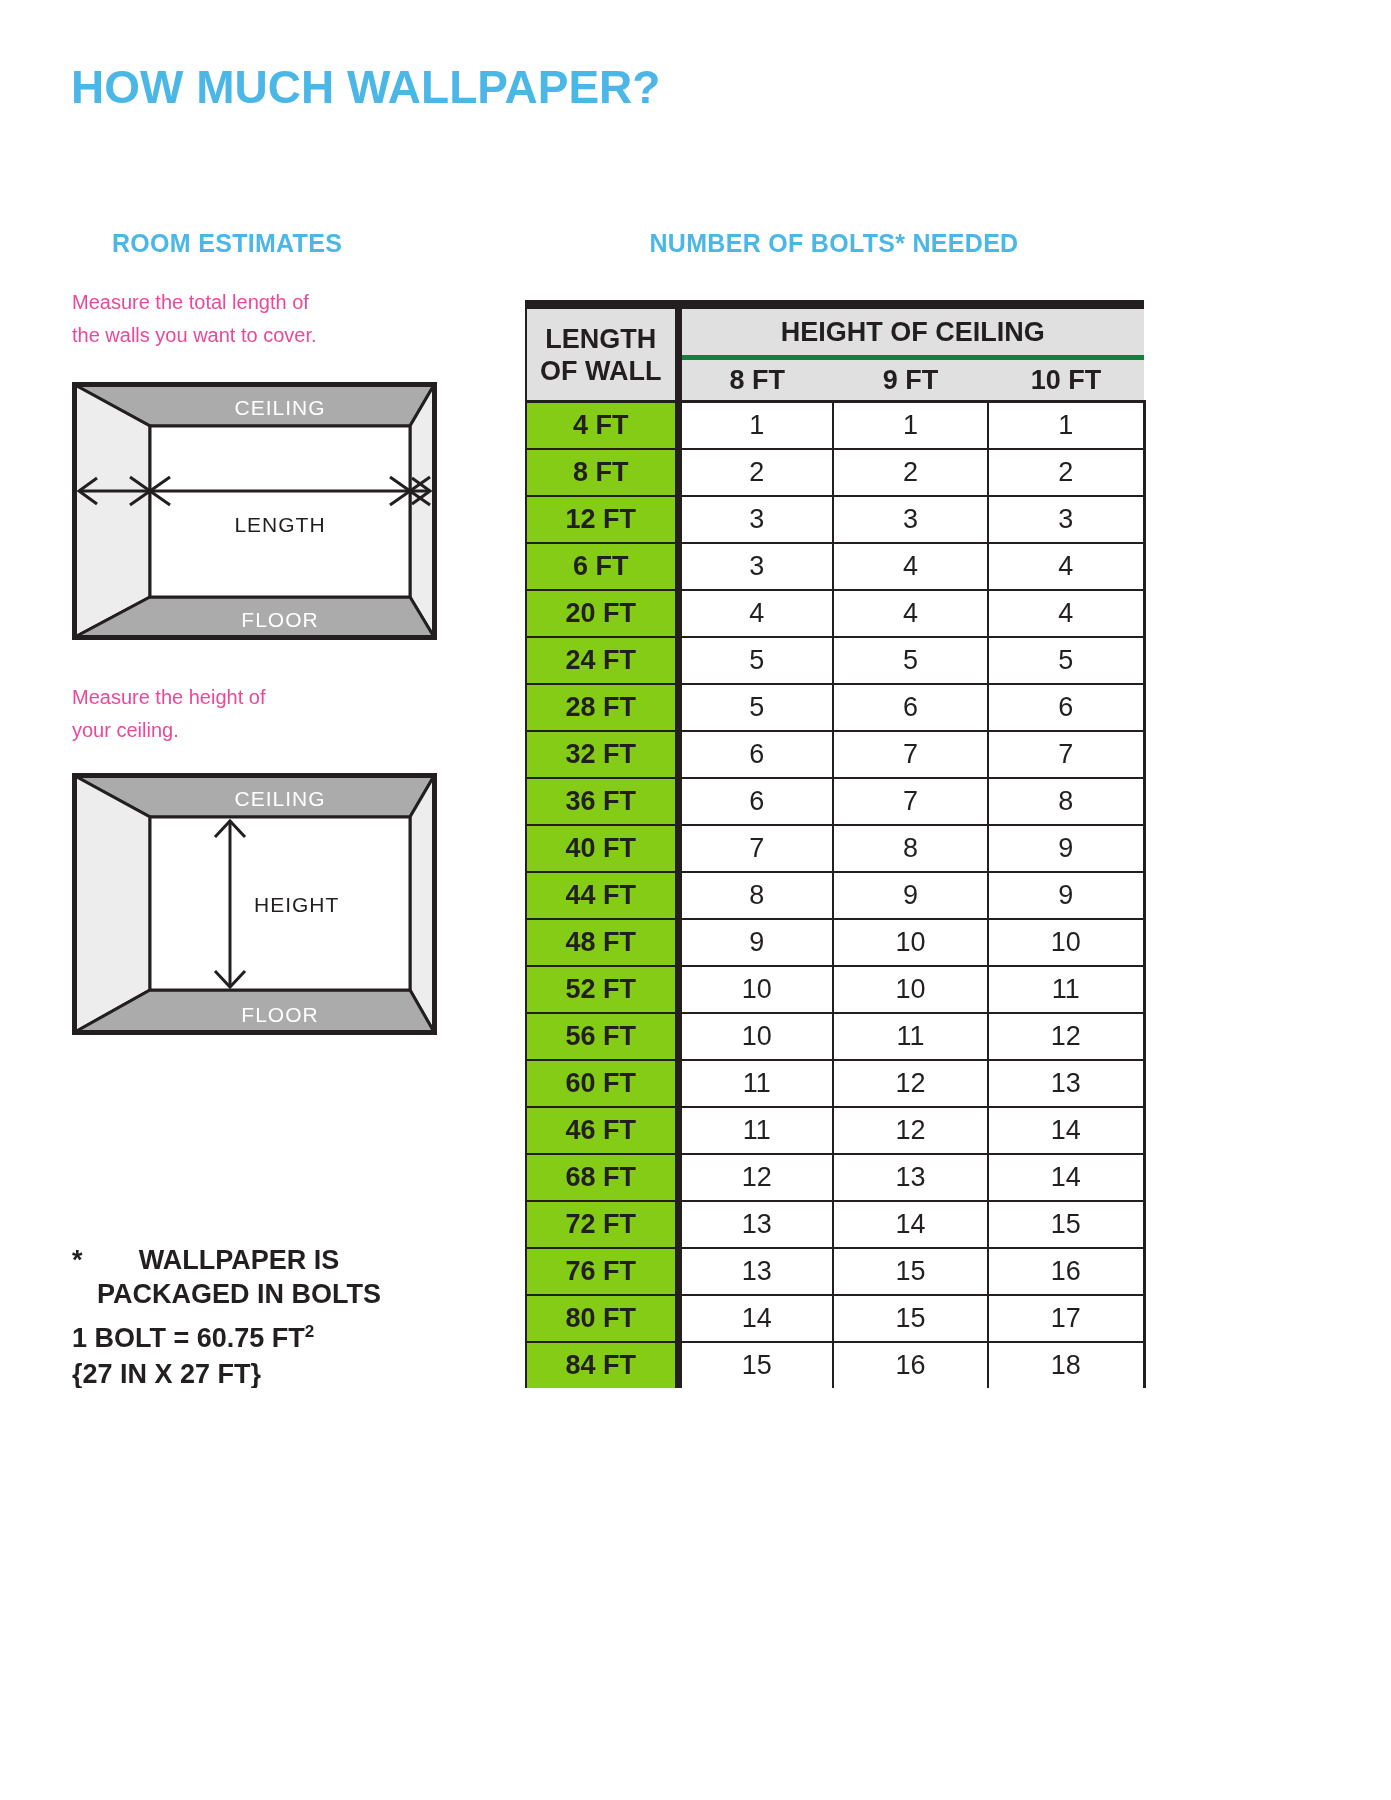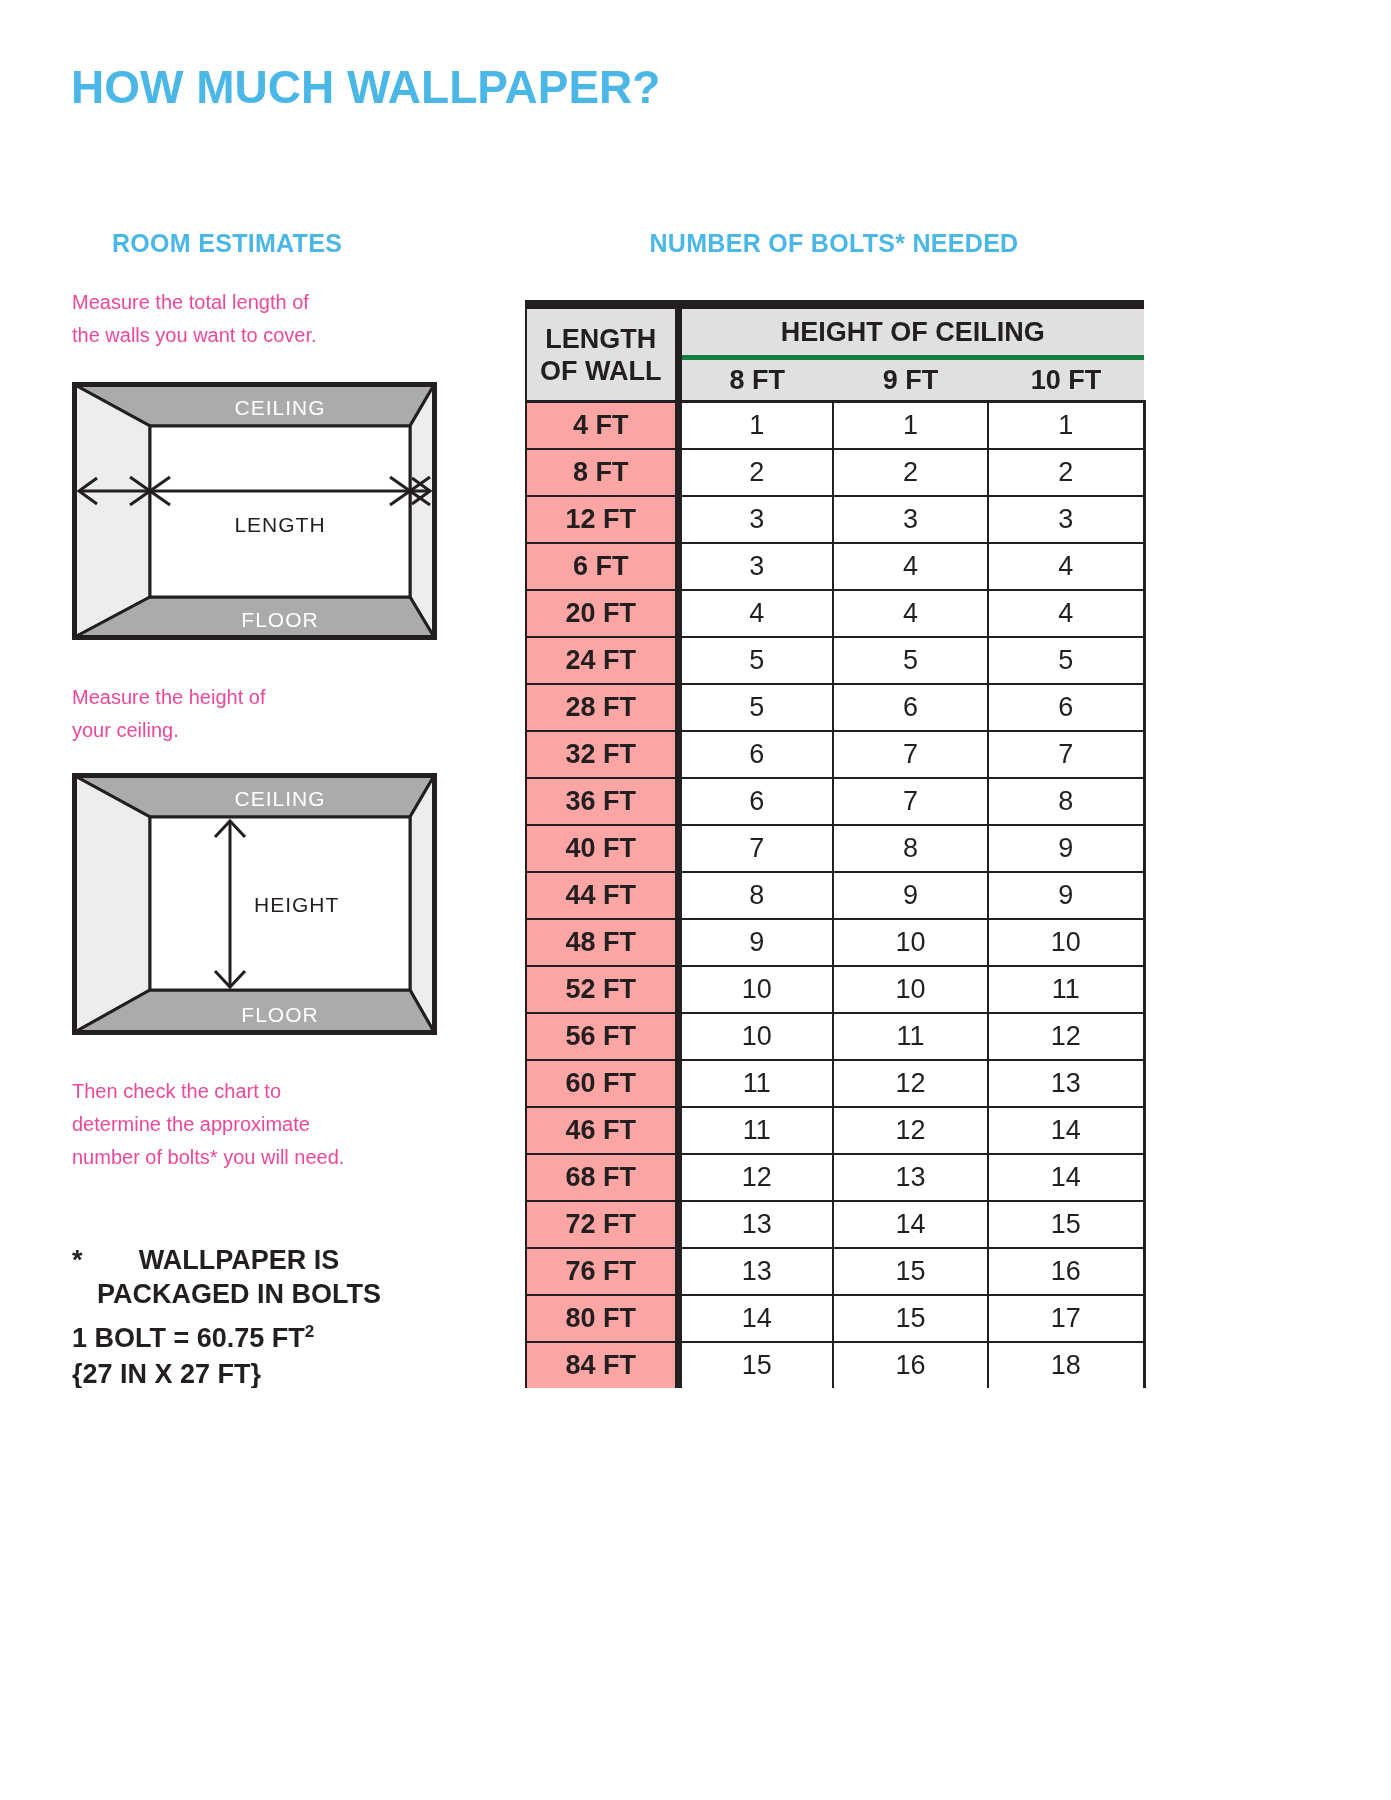--- a/index.html
+++ b/index.html
@@ -50,21 +50,21 @@
   #bolts-table thead th { background:#E0E0E0; font-weight:bold; }
   th.len-head {
     border-right:7px solid #231F20; border-bottom:3px solid #231F20;
     border-left:2px solid #231F20;
     font-size:26px; line-height:32px;
   }
   th.group-head { border-bottom:5px solid #15803d; height:46px; }
   tr.ft-row th { height:40px; border-bottom:3px solid #231F20; }
   #bolts-table tbody td { height:45px; border-top:2px solid #231F20; border-bottom:2px solid #231F20; }
   td.rlabel {
-    background:#fca5a5; font-weight:bold;
+    background:#84cc16; font-weight:bold;
     border-right:7px solid #231F20; border-left:2px solid #231F20;
   }
   td.val { background:#ffffff; border-left:2px solid #231F20; border-right:2px solid #231F20; }
   td.val:last-child { border-right:3px solid #231F20; }
   #table-bottom-strip {
     position:absolute; left:527px; top:1502px; width:150px; height:24px; background:#E0E0E0;
   }
 </style>
 </head>
 <body>
@@ -124,25 +124,20 @@
         <polyline points="143,64 158,48 173,64"></polyline>
         <polyline points="143,198 158,214 173,198"></polyline>
       </g>
       <text class="room-label" x="208" y="33" text-anchor="middle">CEILING</text>
       <text class="room-label" x="208" y="249" text-anchor="middle">FLOOR</text>
       <text class="dim-label" x="182" y="139" text-anchor="start">HEIGHT</text>
       <rect x="2.5" y="2.5" width="360" height="257" fill="none" stroke="#231F20" stroke-width="5"></rect>
     </svg>
   </div>
 
-  <div id="instruction-chart" class="body-text">
-    <div>Then check the chart to</div>
-    <div>determine the approximate</div>
-    <div>number of bolts* you will need.</div>
-  </div>
 
   <div id="wallpaper-footnote">
     <span class="star">*</span>
     <div class="fn-line">WALLPAPER IS</div>
     <div class="fn-line">PACKAGED IN BOLTS</div>
   </div>
 
   <div id="bolt-equation">
     <div><span>1 BOLT = 60.75 FT</span><sup>2</sup></div>
     <div>{27 IN X 27 FT}</div>

